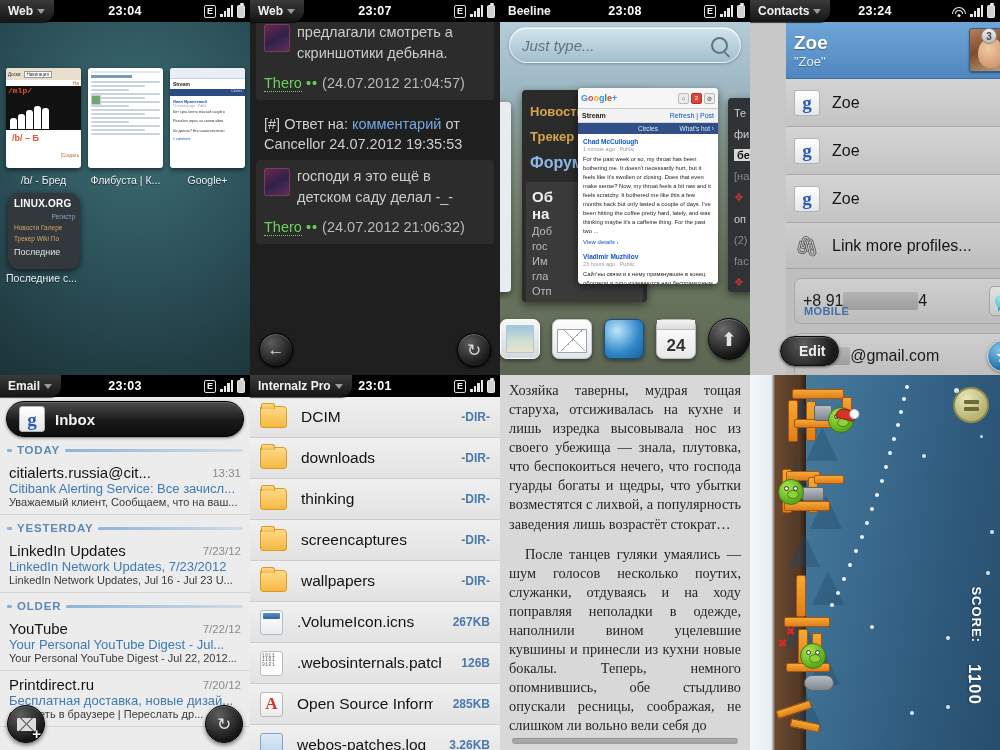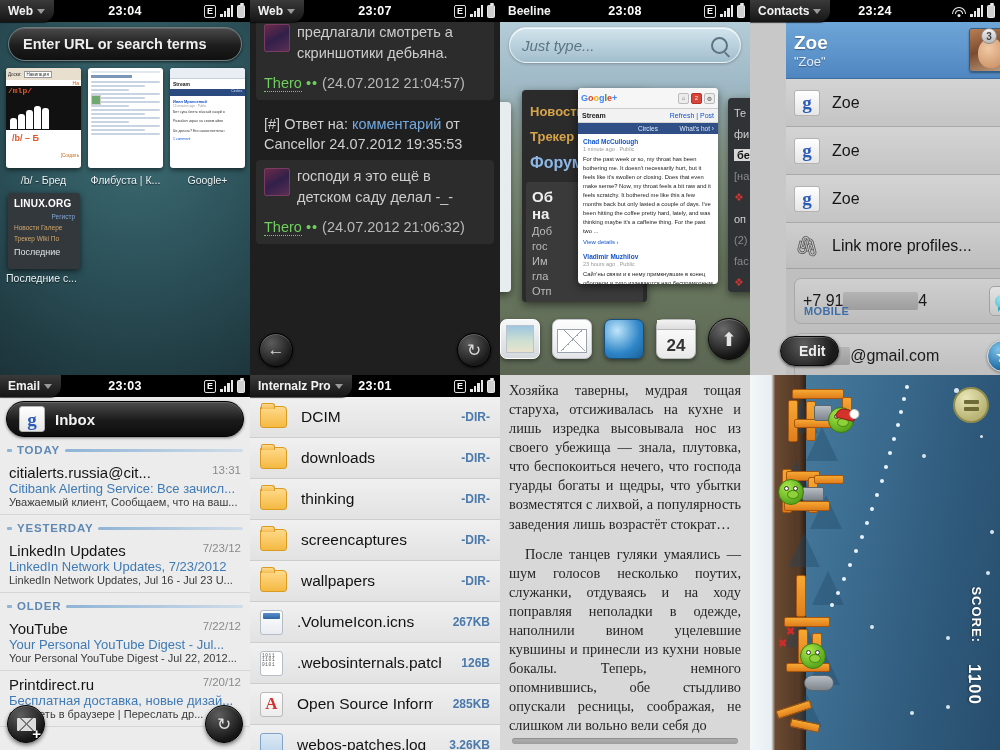--- a/index.html
+++ b/index.html
@@ -80,21 +80,21 @@
   .sh-gp{background:#fff;font-size:3.5px;}
   .sh-gp .hd{height:11px;background:#e9eef5;border-bottom:1px solid #c6cfdb;}
   .sh-gp .strm{font-size:5px;font-weight:bold;color:#222;padding:2px 3px;}
   .sh-gp .nav{height:7px;background:#2b4a80;color:#cfe0ff;font-size:3.5px;text-align:right;padding-right:3px;}
   .sh-gp .nm{color:#1155cc;font-weight:bold;font-size:4px;padding:3px 3px 0;}
   .sh-gp .mt{color:#999;font-size:3.2px;padding:0 3px;}
   .sh-gp .tx{color:#333;font-size:3.6px;padding:2px 3px;line-height:1.5;}
   .sh-gp .cm{color:#1155cc;font-size:3.5px;padding:1px 3px;}
   .lxcard {
     position:absolute; left:8px; top:193px; width:72px; height:76px;
-    background:#33383c; border-radius:3px; box-shadow:0 2px 6px rgba(0,0,0,.6);
+    background:#33383c; border-radius:11px; box-shadow:0 2px 6px rgba(0,0,0,.6);
     overflow:hidden; padding:5px 5px 0 6px;
   }
   .lxcard .lg{color:#fff;font-weight:bold;font-size:10px;letter-spacing:.2px;white-space:nowrap;}
   .lxcard .rg{color:#7fa7d8;font-size:6.5px;text-align:right;padding-top:4px;white-space:nowrap;}
   .lxcard .mn{color:#d2a76a;font-size:6.5px;padding-top:4px;white-space:nowrap;}
   .lxcard .ls{color:#dfe4e8;font-size:9px;padding-top:5px;white-space:nowrap;}
   .lxcap { position:absolute; left:6px; top:272px; color:#e9f2f4; font-size:10.5px; text-shadow:0 1px 1px rgba(0,0,0,.6); }
 
   
   .p2 { background:#1a1a1a; }
@@ -232,21 +232,21 @@
   .inboxbar { height:36px; margin:4px 6px 0; border-radius:18px;
      background:linear-gradient(#4c4c4c,#1a1a1a 55%,#0d0d0d); border:1px solid #000;
      box-shadow:0 1px 3px rgba(0,0,0,.5), inset 0 1px 0 rgba(255,255,255,.17);
      display:flex; align-items:center; gap:10px; padding:0 12px; }
   .inboxbar .lbl { color:#f2f2f2; font-size:15px; font-weight:bold; }
   .divrow { display:flex; align-items:center; gap:5px; padding:7px 7px 3px; }
   .divrow .cap { color:#5e89b4; font-size:11.5px; font-weight:bold; letter-spacing:.8px; }
   .divrow .ln { flex:1; height:3px; border-radius:2px; background:linear-gradient(90deg,#8fb4d6,#cfdce8); }
   .divrow .dot { width:5px;height:3px;background:#8fb4d6;border-radius:1px; }
   .mailrow { padding:5px 9px 6px; border-bottom:1px solid #d6d6d6; }
-  .mailrow .l1 { display:flex; align-items:flex-start; }
+  .mailrow .l1 { display:flex; align-items:center; }
   .mailrow .from { font-size:15px; color:#141414; overflow:hidden; white-space:nowrap; }
   .mailrow .date { margin-left:auto; font-size:11.5px; color:#8a8a8a; padding-left:6px; }
   .mailrow .subj { font-size:13px; color:#3e7ab4; white-space:nowrap; overflow:hidden; }
   .mailrow .prev { font-size:11px; color:#3a3a3a; white-space:nowrap; overflow:hidden; }
   .rndbtn { position:absolute; bottom:7px; width:38px;height:38px;border-radius:50%;
      background:radial-gradient(circle at 35% 25%,#5e5e5e,#151515 72%); border:1px solid #000;
      box-shadow:0 2px 4px rgba(0,0,0,.55), inset 0 1px 0 rgba(255,255,255,.2);
      display:flex;align-items:center;justify-content:center;color:#e0e0e0;font-size:17px; z-index:7;}
   .rndbtn.l{left:7px;} .rndbtn.r{right:7px;}
   .rndbtn .env{width:19px;height:13px;background:#ddd;border-radius:1px;position:relative;}
@@ -332,23 +332,20 @@
         <span class="sb-bars">
             <i></i>
             <i></i>
             <i></i>
             <i></i>
           </span>
         <span class="sb-batt"></span>
       </div>
     </div>
 
-    <div class="urlbar">
-      <span>Enter URL or search terms</span>
-    </div>
 
     <div class="thumbrow">
       <div class="thumb">
         <div class="shot sh-2ch">
           <div class="bar">
             <span>Доски:</span>
             <span class="sel">Навигация</span>
           </div>
           <div class="red">На</div>
           <div class="blk">
@@ -632,21 +629,21 @@
         <span class="av"></span>
       </div>
 
       <div class="ct-link">
         <span class="clip">🖇</span>
         <span class="lbl">Link more profiles...</span>
       </div>
 
       <div class="ct-field">
         <span class="v">
-          <span>+7 91</span><span class="blur">XXXXXXX</span><span>4</span>
+          <span>+8 91</span><span class="blur">XXXXXXX</span><span>4</span>
         </span>
         <span class="t">MOBILE</span>
         <span class="sms">
             <i></i>
           </span>
       </div>
 
       <div class="ct-field">
         <span class="v">
           <span class="blur">vaio....</span><span>@gmail.com</span>

